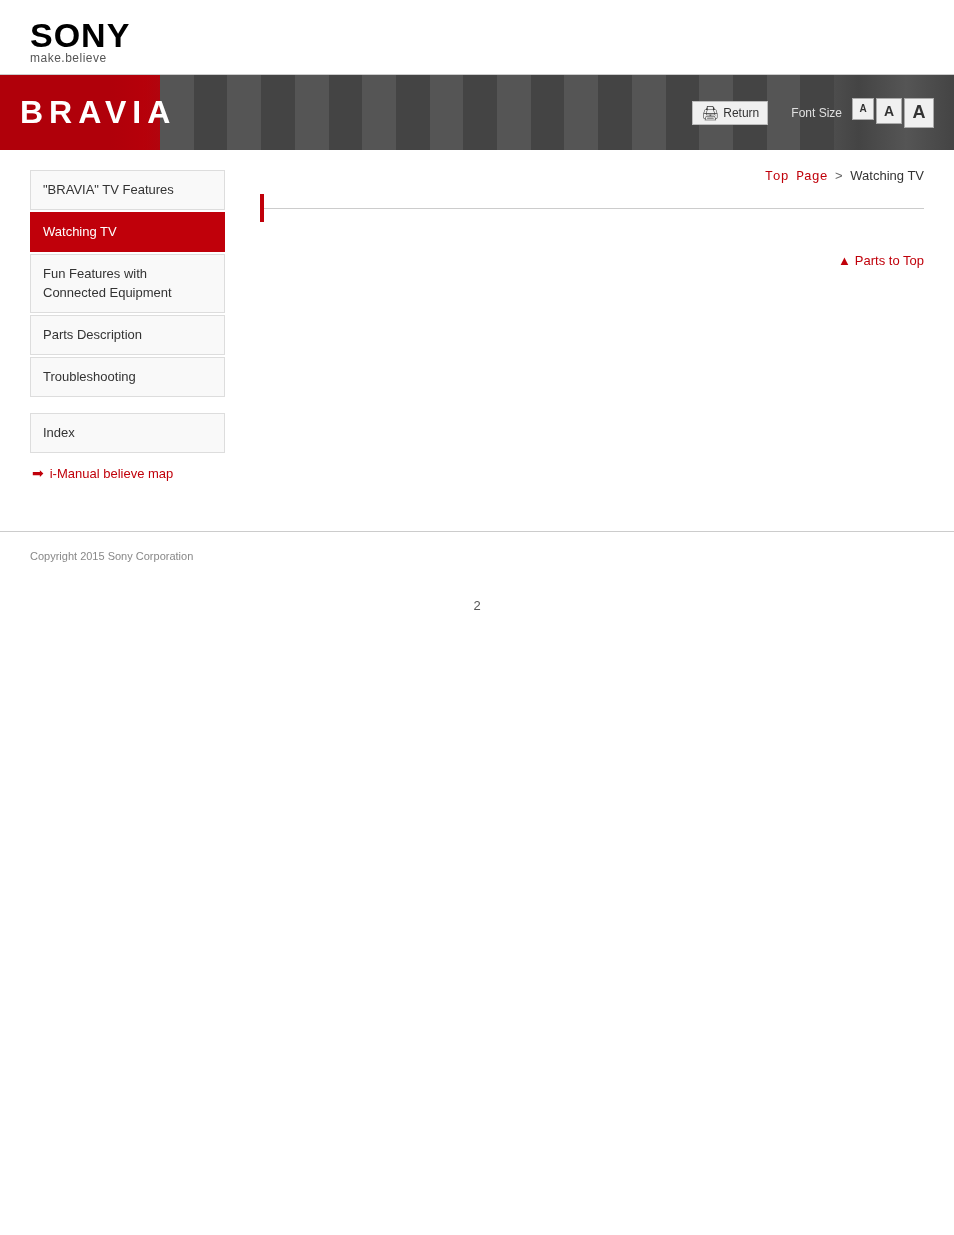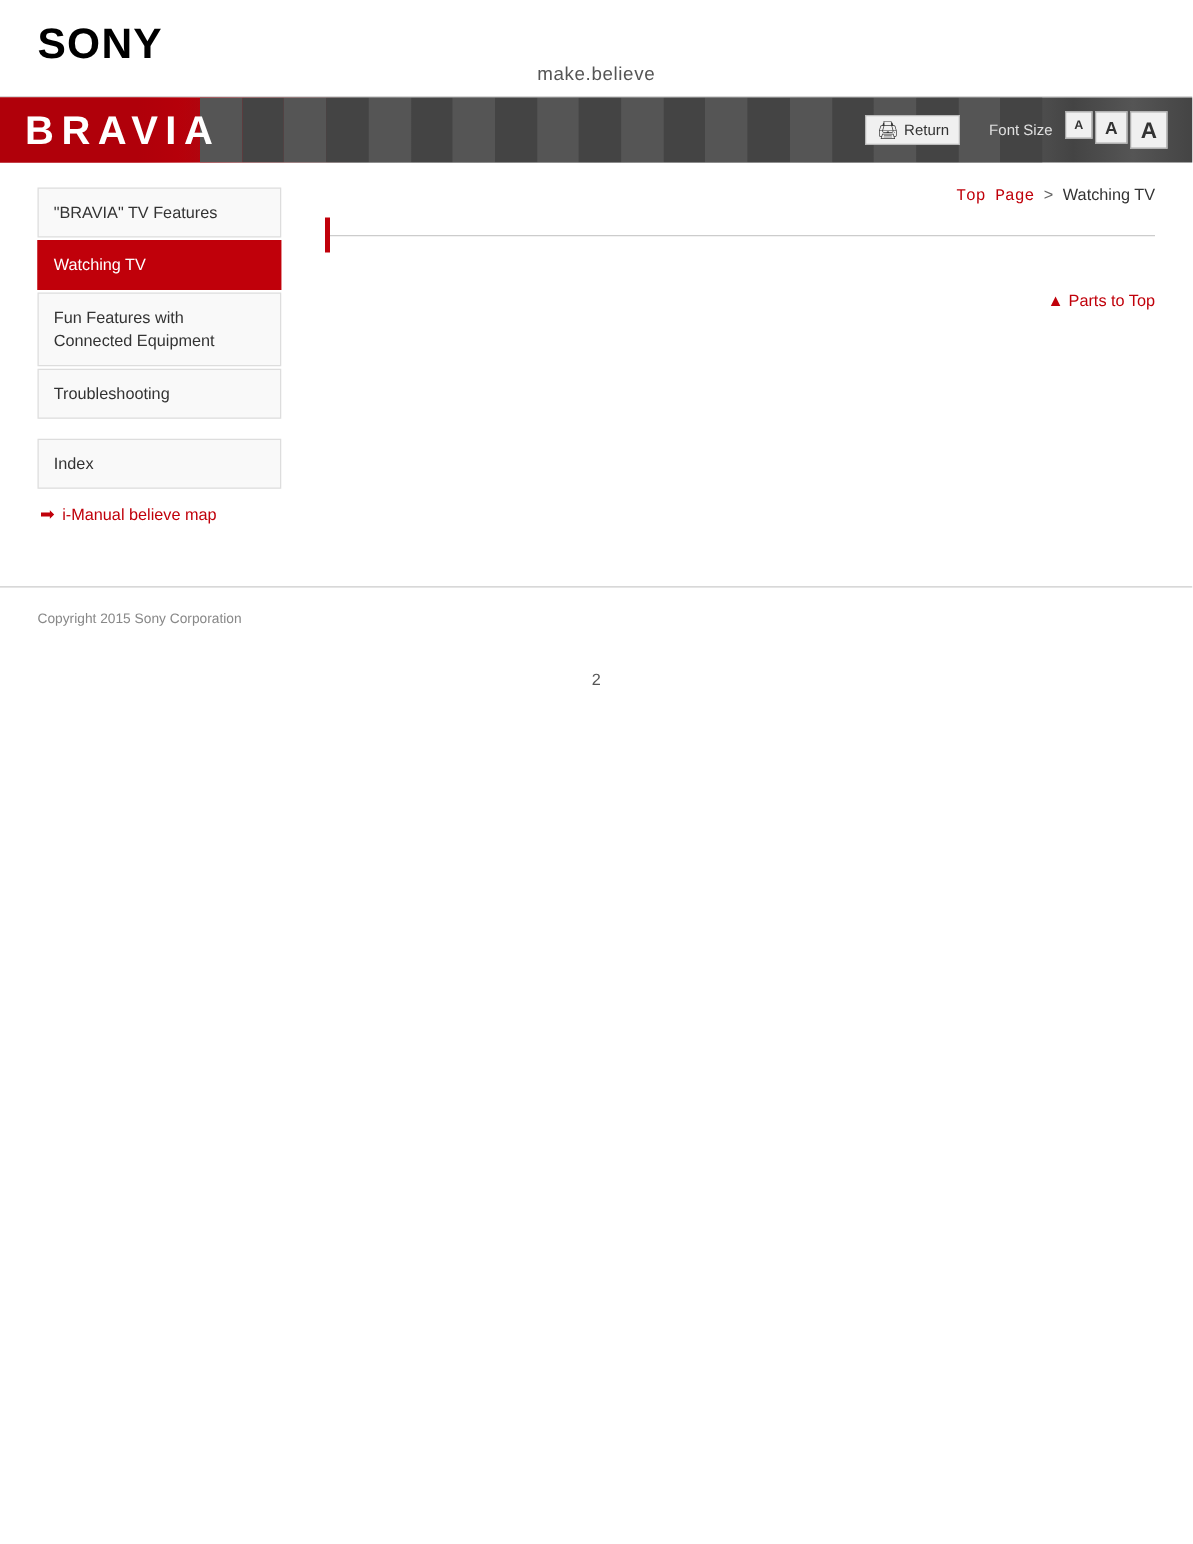--- a/index.html
+++ b/index.html
@@ -22,30 +22,29 @@
       flex-direction: column;
       line-height: 1;
     }
     .sony-logo .sony-text {
       font-size: 34px;
       font-weight: 900;
       letter-spacing: 1px;
       color: #000;
     }
     .sony-logo .tagline {
-      font-size: 15px;
+      font-size: 12px;
       color: #555;
       letter-spacing: 0.5px;
-      text-align: center;
     }
 
     
     #bravia-banner {
       background: linear-gradient(to right, #b0000a 0%, #c0000a 15%, #444 30%, #555 35%, #444 40%, #555 45%, #444 50%, #555 55%, #444 60%, #555 65%, #444 70%, #555 75%, #444 80%, #555 85%, #444 90%, #555 95%, #444 100%);
-      height: 52px;
+      height: 75px;
       display: flex;
       align-items: center;
       justify-content: space-between;
       padding: 0 20px;
       position: relative;
     }
     #bravia-banner::before {
       content: '';
       position: absolute;
       left: 0; top: 0; bottom: 0;
@@ -289,20 +288,21 @@
   </div>
 </div>
 
 <div id="main-layout">
 
   <div id="sidebar">
 
     <a class="nav-item">"BRAVIA" TV Features</a>
     <a class="nav-item active">Watching TV</a>
     <a class="nav-item">Fun Features with Connected Equipment</a>
+    <a class="nav-item">Parts Description</a>
     <a class="nav-item">Troubleshooting</a>
 
     <div class="nav-section-gap"></div>
     <a class="nav-item">Index</a>
 
     <a class="nav-link">
       <span class="nav-link-arrow">➡</span>
       <span>i-Manual believe map</span>
     </a>
 

